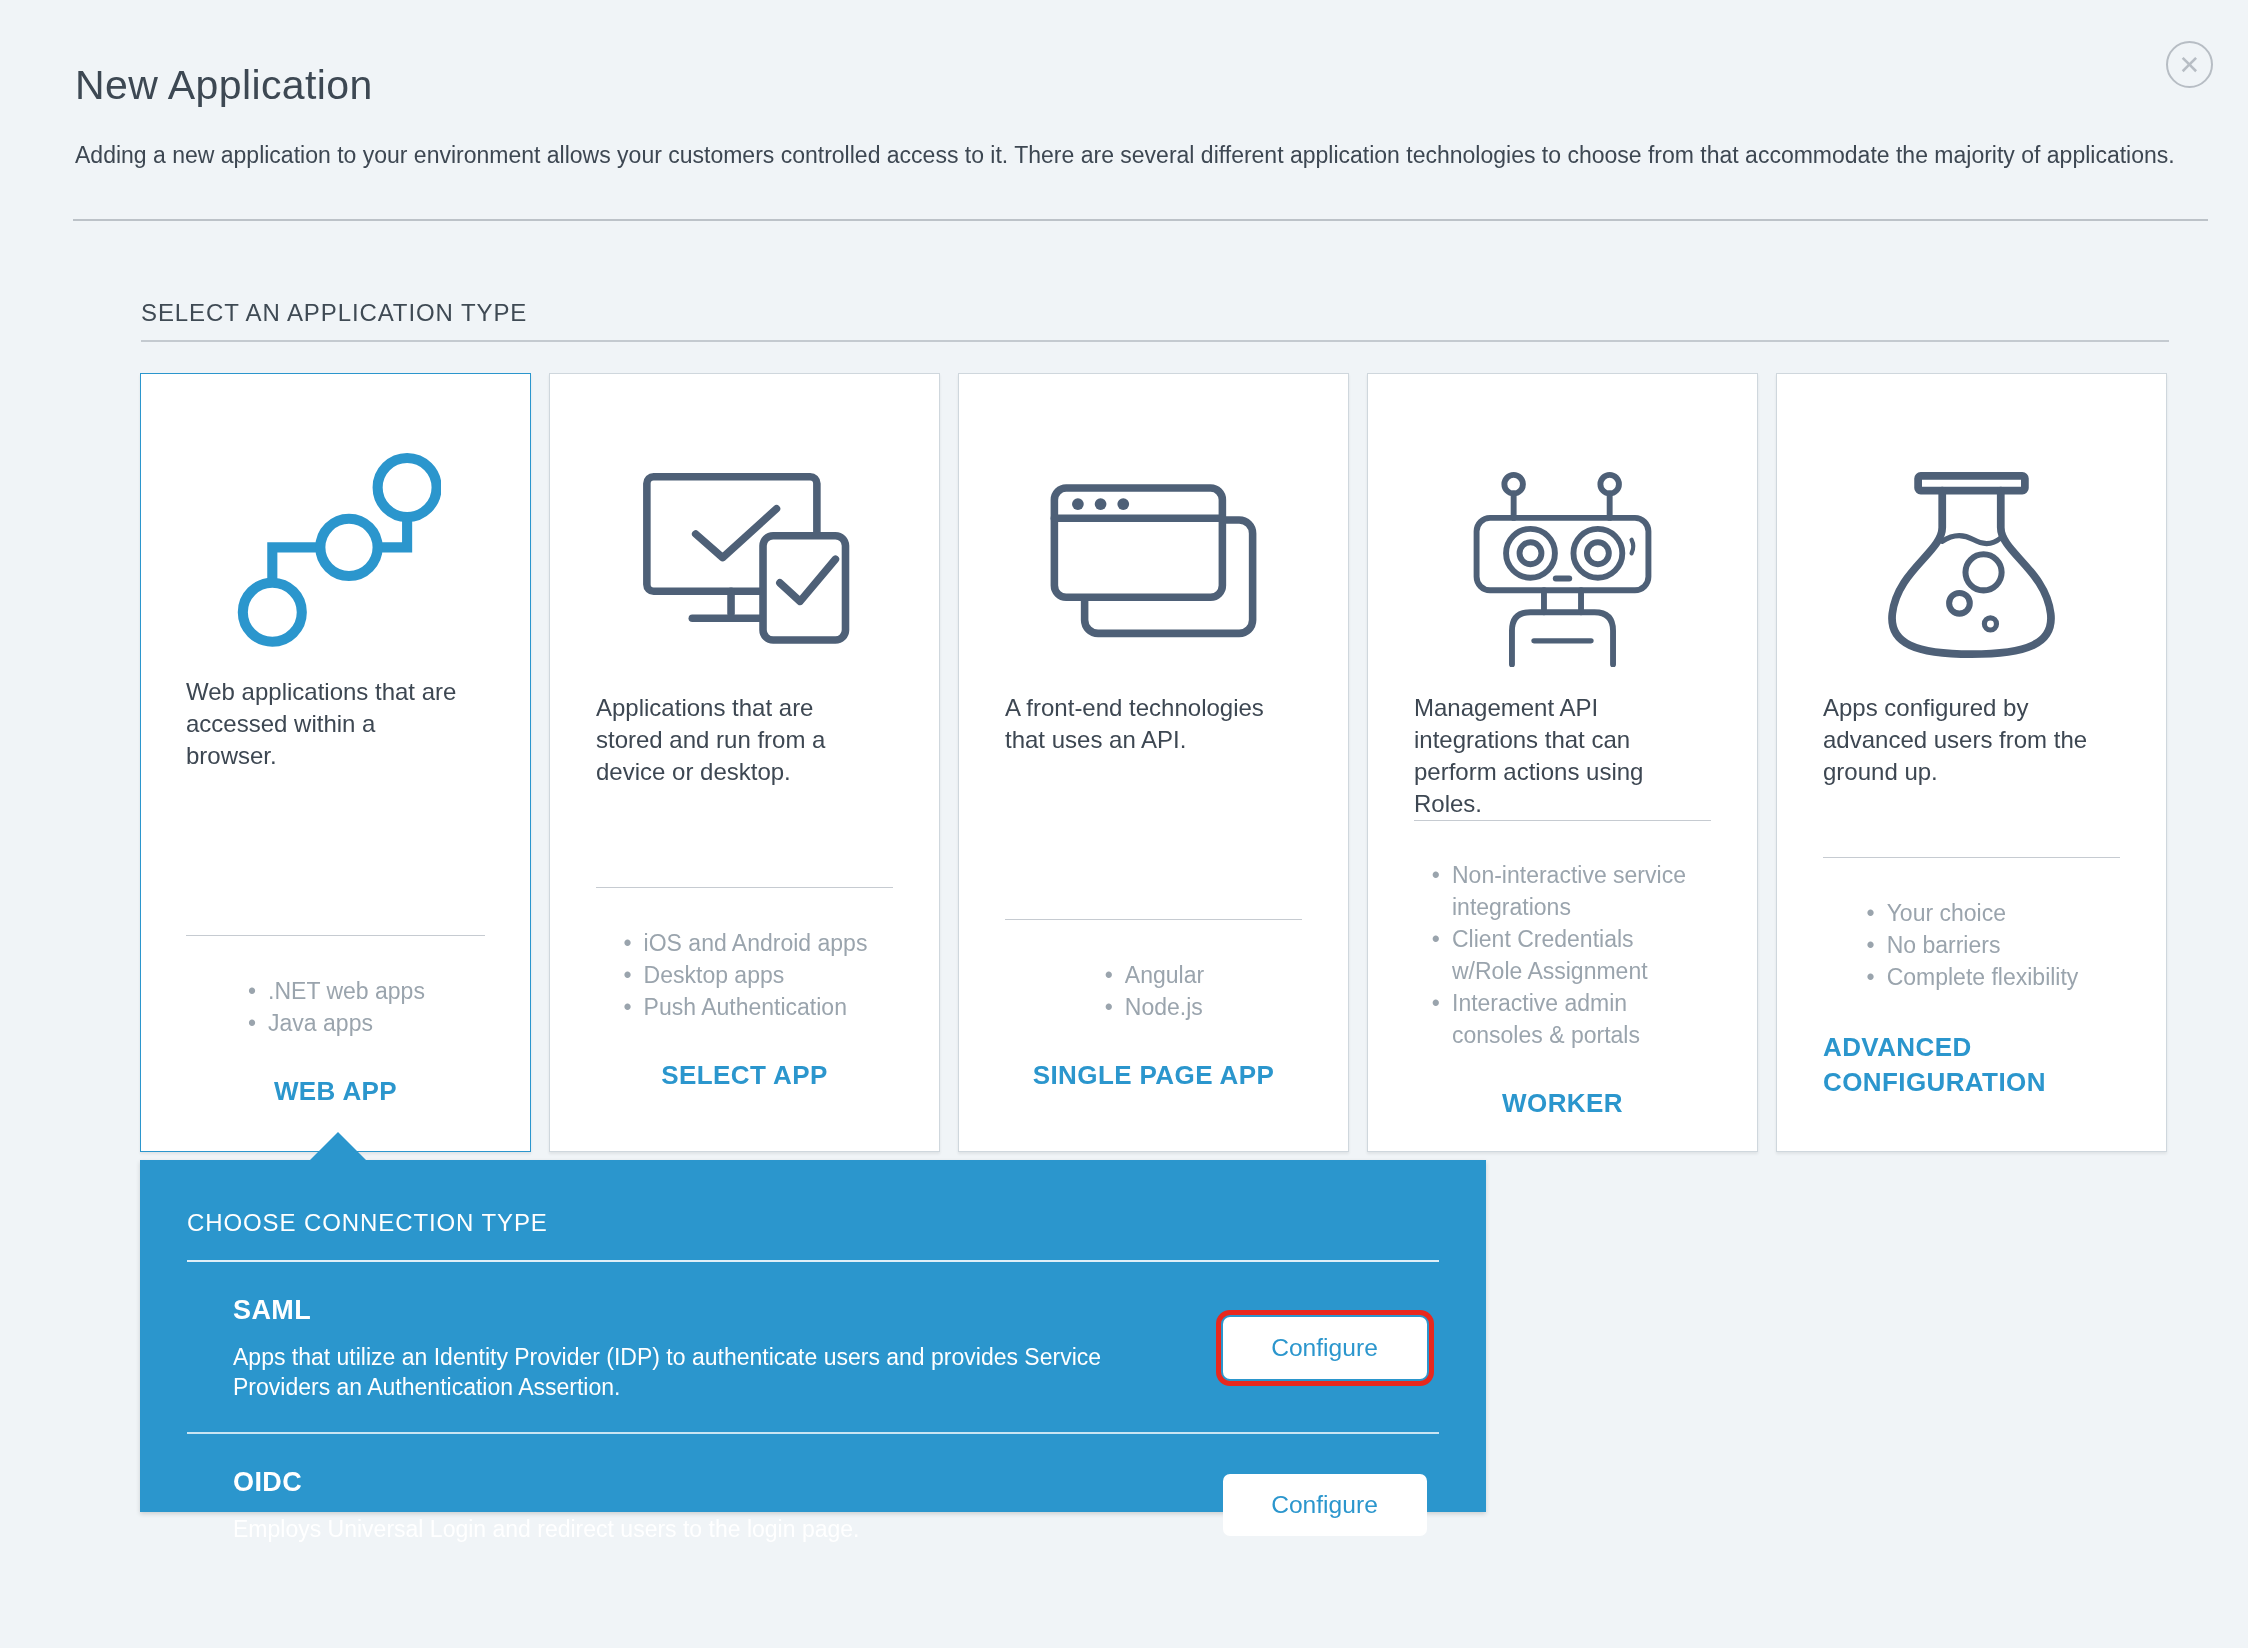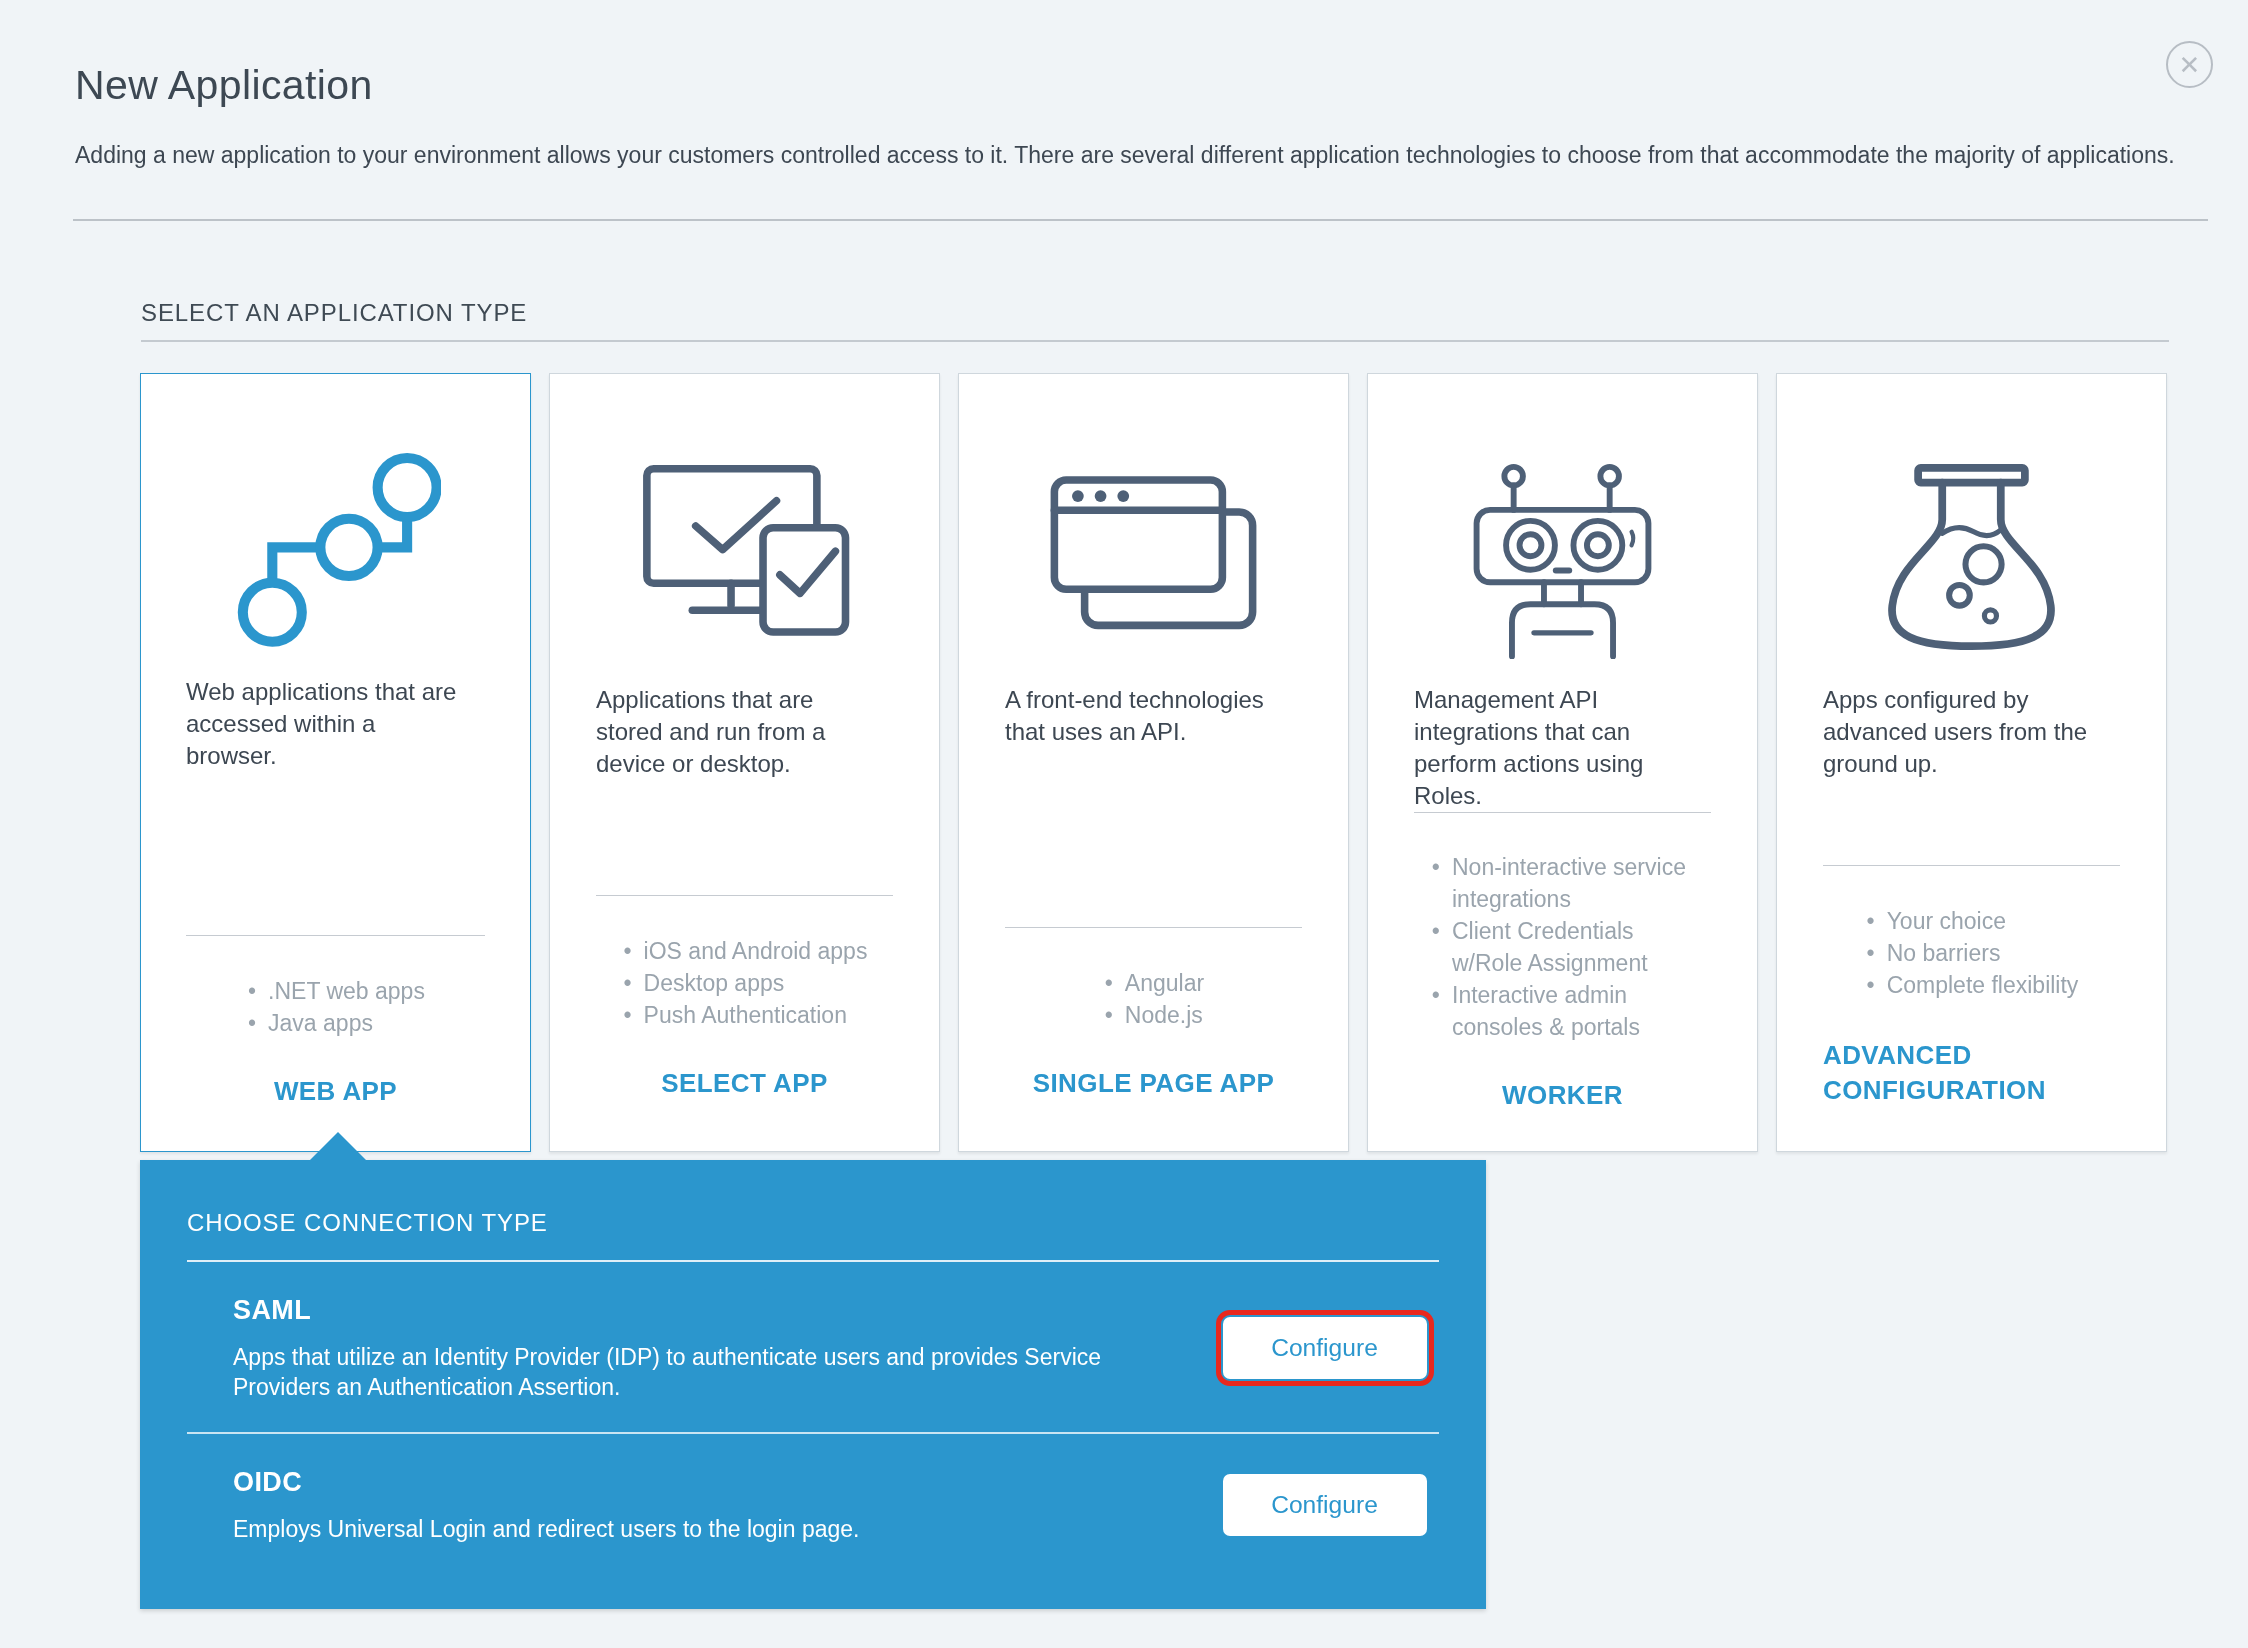--- a/index.html
+++ b/index.html
@@ -14,35 +14,35 @@
     border:2.6px solid #b7bdc4;color:#b7bdc4;display:flex;align-items:center;justify-content:center;
     font-size:26px;line-height:1;cursor:pointer;background:transparent;}
 
   
   .section-heading{position:absolute;left:141px;top:299px;font-size:24px;color:#3f4a54;letter-spacing:0.9px;}
   .section-underline{position:absolute;left:141px;top:340px;width:2028px;height:1.8px;background:#c4cad0;}
 
   
   .cards-row{position:absolute;left:140px;top:373px;display:flex;gap:18px;}
   .card{width:391px;height:779px;background:#ffffff;border:0.9px solid #cfd7dd;box-shadow:0 1.8px 2.6px rgba(0,0,0,.07);
-    display:flex;flex-direction:column;padding:8px 46px;cursor:pointer;}
+    display:flex;flex-direction:column;padding:16px 46px;cursor:pointer;}
   .card.selected{border:1.8px solid #2b96cd;padding:0 45px;}
   .card-icon{height:224px;display:flex;align-items:flex-end;justify-content:center;margin-top:53px;flex:none;}
   .card-desc{width:274px;margin:24.6px 0 0 0;font-size:24px;line-height:32px;color:#3d4752;}
   .card-bottom{margin-top:auto;flex:none;}
   .card-divider{width:100%;height:0.9px;background:#c6cbd1;margin-bottom:39px;}
   .card-bullets{list-style:none;margin:0 auto;padding:0;width:fit-content;max-width:265px;
     font-size:23px;line-height:32px;color:#9aa4ad;}
   .card-bullets li{position:relative;padding-left:22px;}
   .card-bullets li:before{content:"\2022";position:absolute;left:1.8px;}
   .card-label{margin:37px 0 44px 0;text-align:center;font-size:26px;font-weight:bold;color:#2b96cd;letter-spacing:0.4px;}
   .card-label.left{text-align:left;line-height:35px;margin-bottom:35px;}
 
   
-  .panel{position:absolute;left:140px;top:1160px;width:1346px;height:449px;background:#2b96cd;
+  .panel{position:absolute;left:140px;top:1160px;width:1346px;height:352px;background:#2b96cd;
     box-shadow:0 1.8px 4.4px rgba(0,0,0,.15);padding:49px 47px 0 47px;}
   .panel:before{content:"";position:absolute;top:-28px;left:169px;width:0;height:0;
     border-left:29px solid transparent;border-right:29px solid transparent;border-bottom:29px solid #2b96cd;}
   .panel-heading{font-size:24px;color:#ffffff;letter-spacing:0.9px;}
   .panel-underline{margin-top:23px;height:1.8px;background:rgba(255,255,255,.85);}
   .panel-row{display:flex;align-items:center;justify-content:space-between;padding:33px 0 30px 0;}
   .panel-row-text{max-width:983px;padding-left:46px;}
   .option-name{font-size:27px;font-weight:bold;color:#ffffff;letter-spacing:0.4px;}
   .option-desc{margin:16px 0 0 0;font-size:23px;line-height:30px;color:#ffffff;}
   .panel-divider{height:1.8px;background:rgba(255,255,255,.75);}

